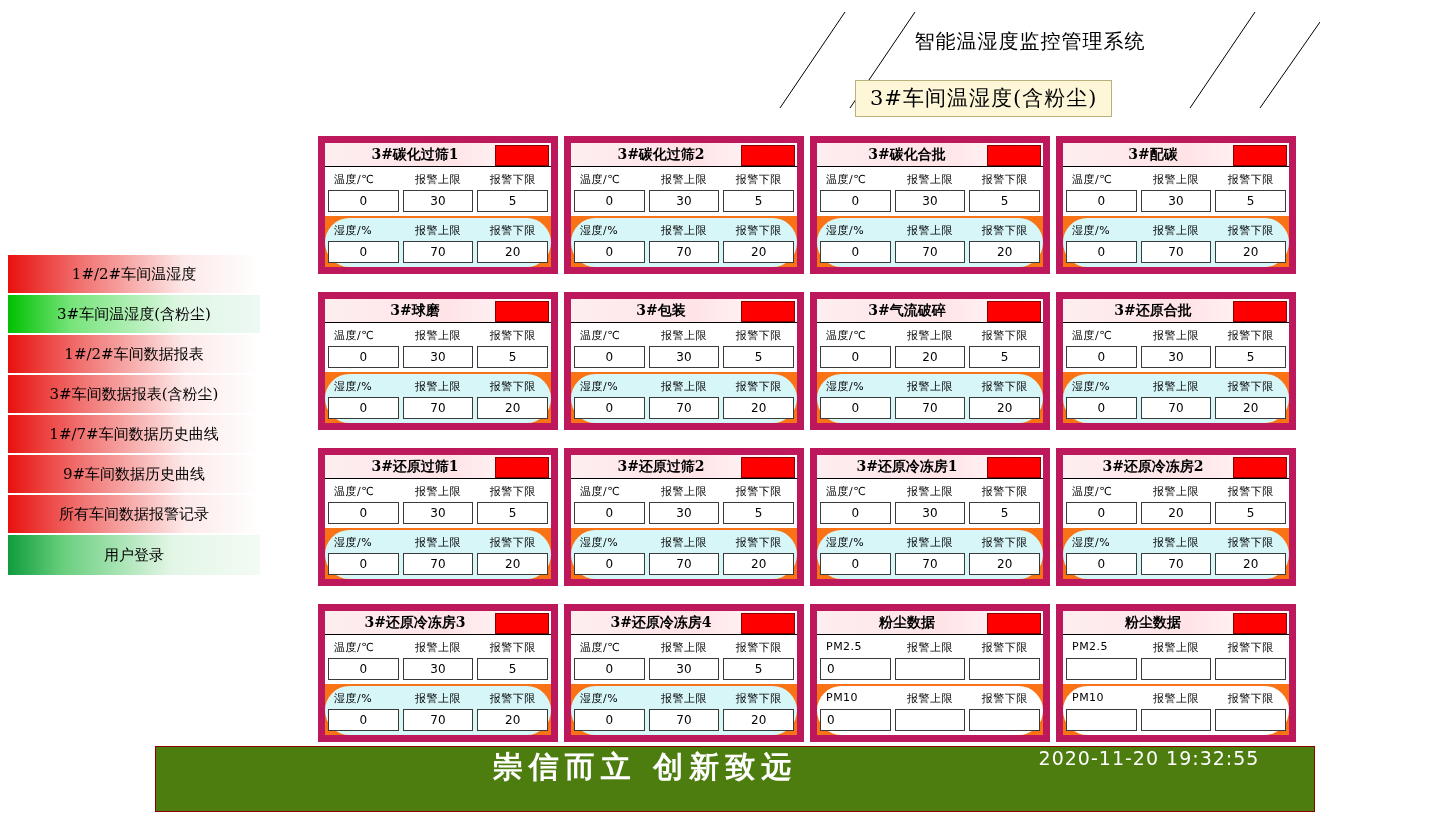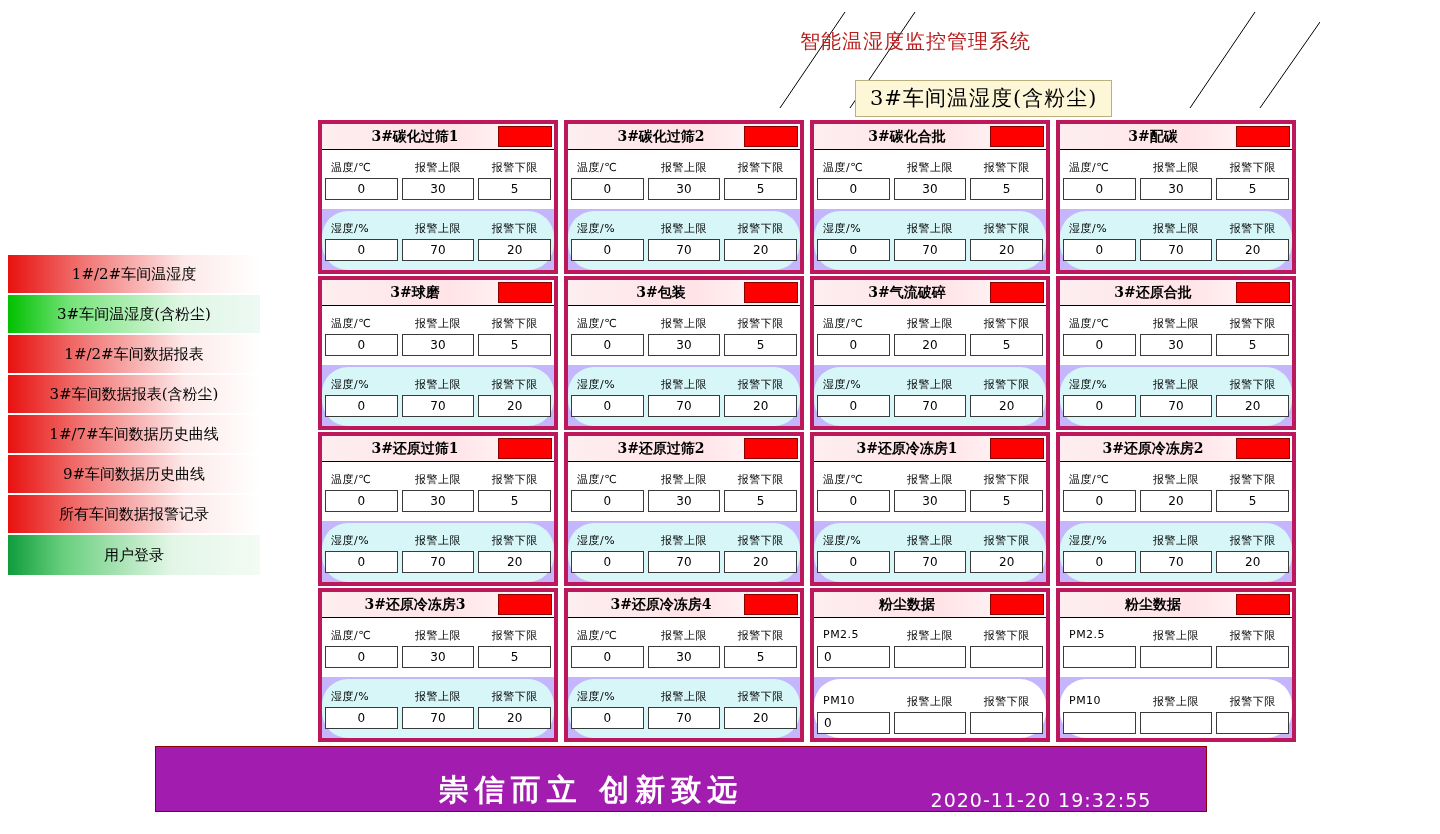--- a/index.html
+++ b/index.html
@@ -16,23 +16,24 @@
   .header-slashes {
     position: absolute;
     left: 700px; top: 10px;
     width: 620px; height: 100px;
     pointer-events: none;
   }
   .sys-title {
     position: absolute;
     left: 800px; top: 28px;
     width: 460px;
+    text-align: center;
     font-family: "DejaVu Serif", serif;
     font-size: 20px;
-    color: #b91c1c;
+    color: #000000;
     letter-spacing: 1px;
   }
   .page-title {
     position: absolute;
     left: 855px; top: 80px;
     padding: 3px 14px 4px 14px;
     background: #fdf7d8;
     border: 1px solid #b9b07e;
     font-family: "DejaVu Serif", serif;
     font-size: 21px;
@@ -71,24 +72,25 @@
     position: absolute;
     left: 318px; top: 120px;
     width: 978px;
     display: grid;
     grid-template-columns: repeat(4, 240px);
     grid-template-rows: repeat(4, 154px);
     column-gap: 6px;
     row-gap: 2px;
   }
   .card {
-    border: 4px solid #be185d;
-    background: #c4b5fd;
+    border: 7px solid #be185d;
+    background: #f97316;
     display: flex;
     flex-direction: column;
+    margin-top: 16px;
   }
   .card-head {
     position: relative;
     height: 26px;
     border-bottom: 1px solid #000;
     background: linear-gradient(to right, #fdeef0 0%, #ffe3e7 55%, #fff 100%);
     display: flex;
     align-items: center;
     justify-content: center;
   }
@@ -140,25 +142,25 @@
     font-size: 12px;
     color: #000;
   }
   .values .cell.leftval { text-align: left; padding-left: 6px; }
   .divider { height: 2px; }
 
   
   .footer {
     position: absolute;
     left: 155px; top: 746px;
-    width: 1052px; height: 66px;
-    background: #a21caf;
+    width: 1160px; height: 66px;
+    background: #4d7c0f;
     border: 1px solid #8d0000;
     display: flex;
-    align-items: flex-end;
+    align-items: flex-start;
   }
   .slogan {
     flex: 1;
     text-align: center;
     font-family: "DejaVu Serif", serif;
     font-size: 30px;
     font-weight: bold;
     color: #ffffff;
     letter-spacing: 6px;
     padding-left: 150px;

